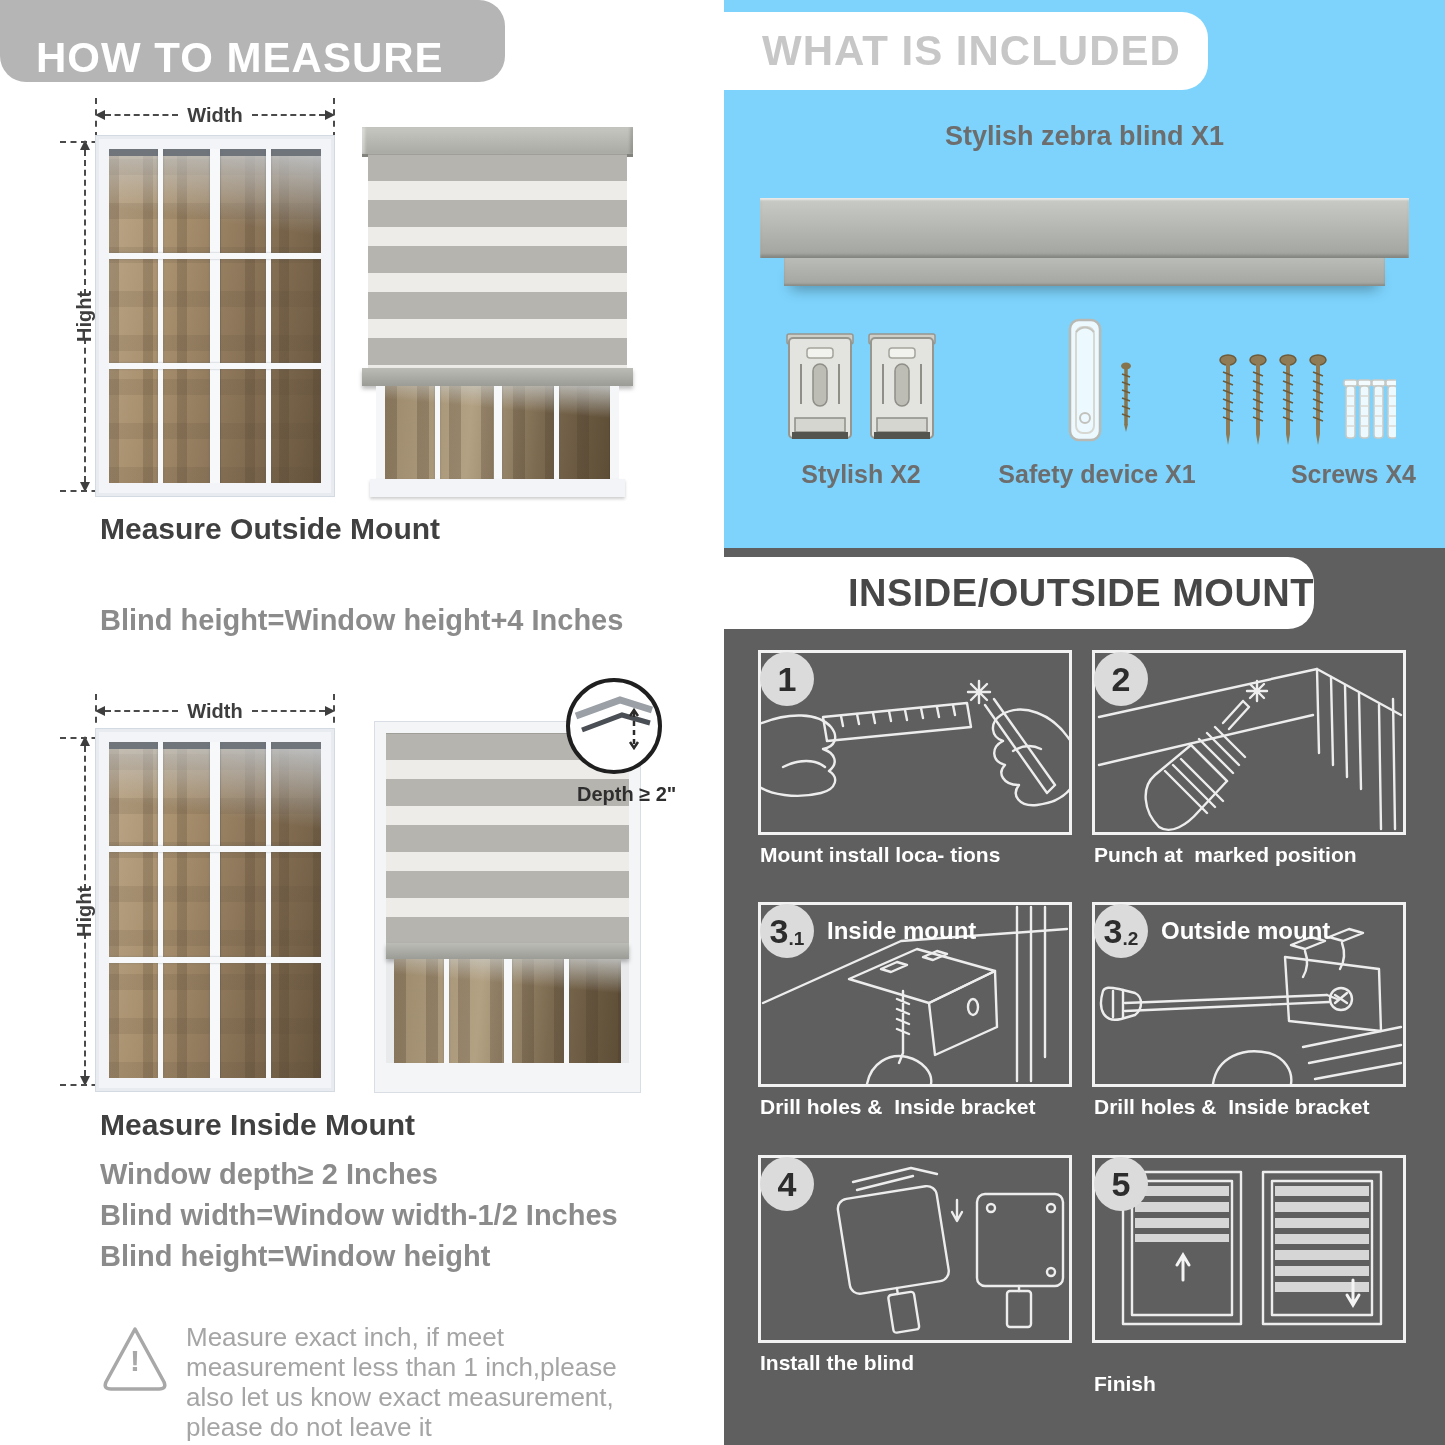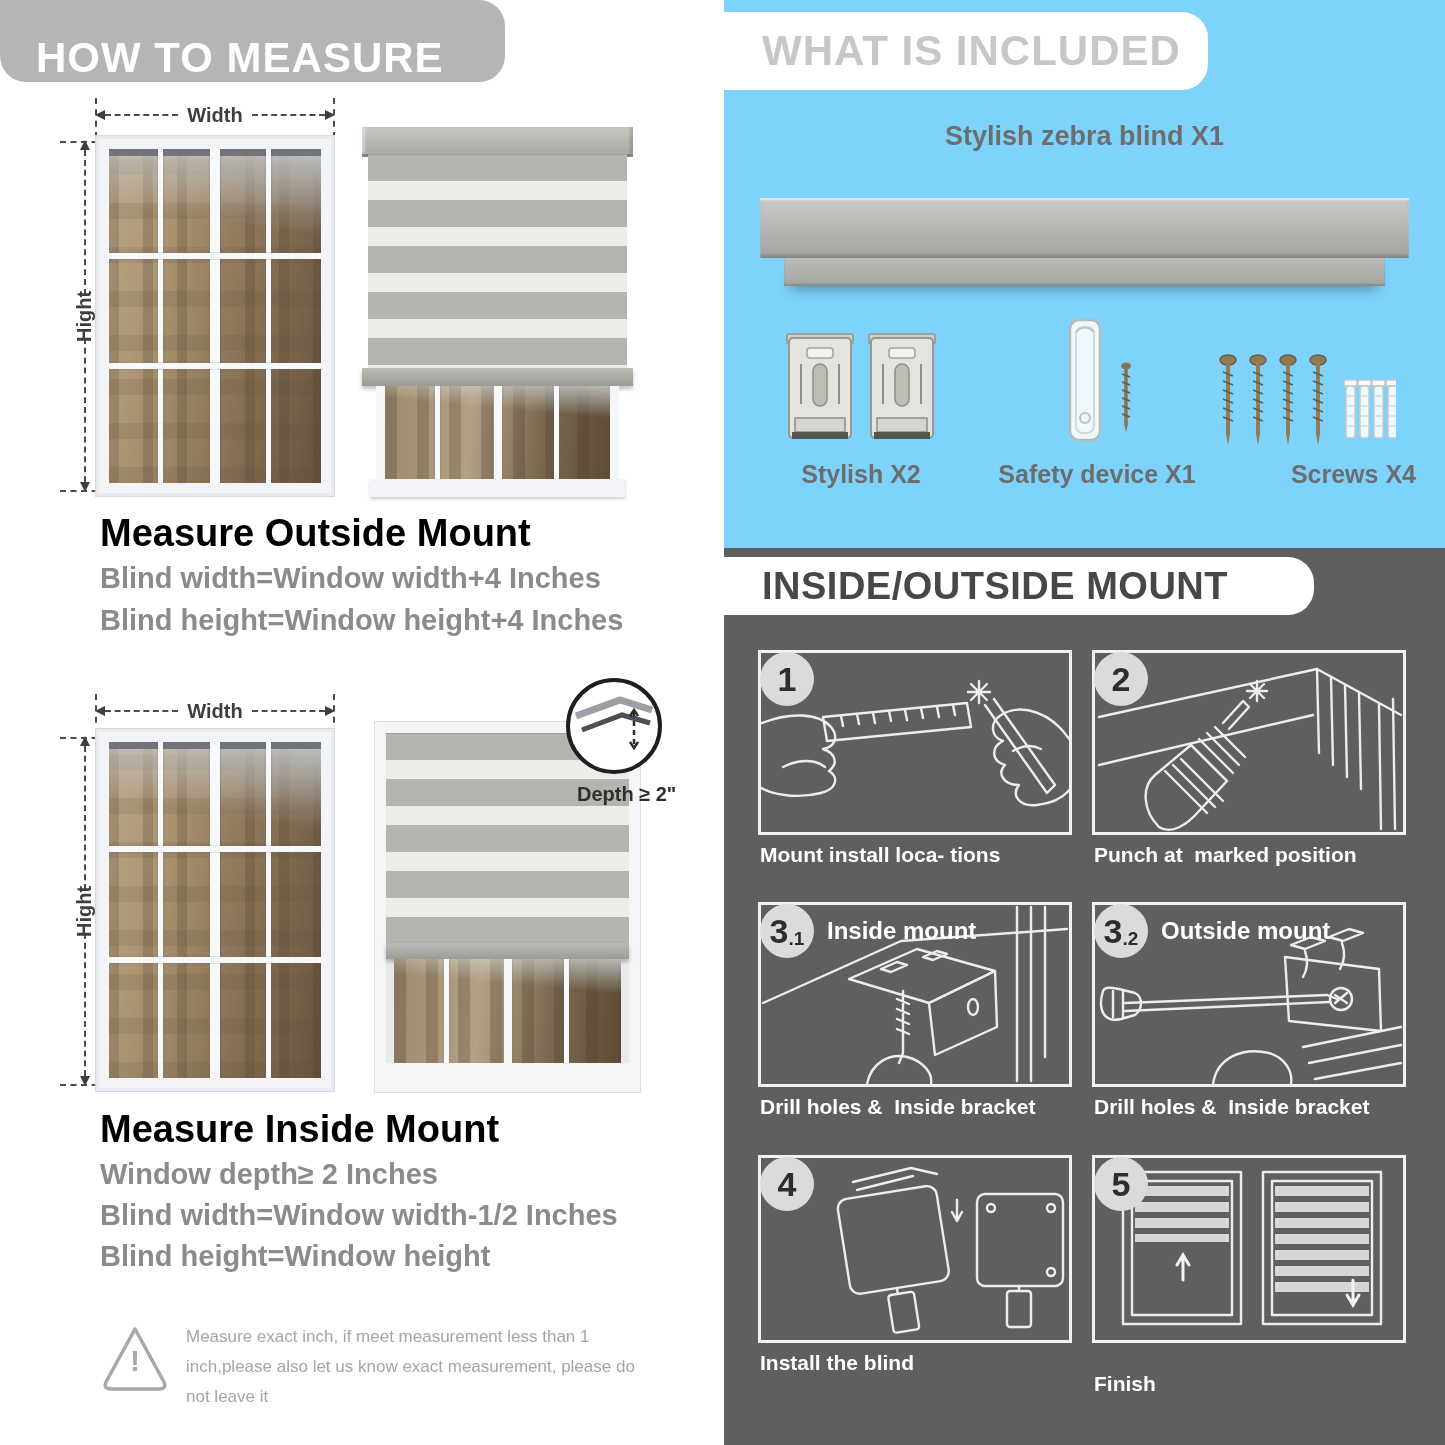--- a/index.html
+++ b/index.html
@@ -9,28 +9,28 @@
 
   
   .hdr-left{left:0;top:8;width:505px;height:82px;background:#b5b5b5;
     border-radius:0 26px 26px 26px;display:flex;align-items:flex-end;}
   .hdr-left span{color:#ffffff;font-weight:bold;font-size:42px;letter-spacing:1px;padding-left:36px;}
   .panel-top{left:724px;top:0;width:721px;height:548px;background:#7dd3fc;}
   .panel-bottom{left:724px;top:548px;width:721px;height:897px;background:#5f5f5f;}
   .hdr-included{left:0;top:12px;width:484px;height:78px;background:#ffffff;
     border-radius:0 26px 26px 0;display:flex;align-items:center;}
   .hdr-included span{color:#c7c7c7;font-weight:bold;font-size:42px;letter-spacing:1px;padding-left:38px;}
-  .hdr-mount{left:0;top:9px;width:590px;height:58px;background:#ffffff;
-    border-radius:0 26px 26px 0;display:flex;align-items:center;}
+  .hdr-mount{left:0;top:9px;width:590px;height:72px;background:#ffffff;
+    border-radius:0 26px 26px 0;display:flex;align-items:center;justify-content:flex-end;}
   .hdr-mount span{color:#474747;font-weight:bold;font-size:38px;letter-spacing:.5px;padding-left:38px;}
 
   
-  .sec-title{font-weight:bold;font-size:38px;color:#000000;}
+  .sec-title{font-weight:bold;font-size:30px;color:#404040;}
   .sec-line{font-weight:bold;font-size:29px;color:#8b8b8b;}
-  .warn-text{font-size:17px;font-weight:500;color:#a5a5a5;line-height:30px;width:460px;}
+  .warn-text{font-size:26px;font-weight:500;color:#a5a5a5;line-height:30px;width:460px;}
 
   
   .dim-w{display:flex;align-items:center;color:#3e3e3e;font-weight:bold;font-size:20px;height:22px;}
   .dim-w .dash{flex:1;border-top:2px dashed #4a4a4a;height:0;}
   .dim-w .lbl{padding:0 9px;white-space:nowrap;}
   .ah-l{width:0;height:0;border-top:5px solid transparent;border-bottom:5px solid transparent;border-right:10px solid #3e3e3e;}
   .ah-r{width:0;height:0;border-top:5px solid transparent;border-bottom:5px solid transparent;border-left:10px solid #3e3e3e;}
   .dim-v{display:flex;flex-direction:column;align-items:center;color:#3e3e3e;font-weight:bold;font-size:20px;width:22px;}
   .dim-v .dashv{flex:1;border-left:2px dashed #4a4a4a;width:0;}
   .dim-v .lblv{transform:rotate(-90deg);white-space:nowrap;padding:10px 0;}
@@ -133,21 +133,20 @@
     <div class="abs bottomrail" style="left:0;top:241px;width:271px;height:18px;"></div>
     <div class="abs glass photo-low" style="left:14px;top:259px;width:243px;height:96px;border-left:9px solid #f4f6f8;border-right:9px solid #f4f6f8;box-sizing:border-box;">
       <div class="mull" style="left:calc(50% - 4px);top:0;width:8px;height:100%;"></div>
       <div class="mull" style="left:22%;top:0;width:5px;height:100%;"></div>
       <div class="mull" style="left:75%;top:0;width:5px;height:100%;"></div>
     </div>
     <div class="abs" style="left:8px;top:352px;width:255px;height:18px;background:#f2f4f7;box-shadow:0 2px 3px rgba(0,0,0,.2);"></div>
   </div>
 
   <div class="abs sec-title" style="left:100px;top:512px;">Measure Outside Mount</div>
-  <div class="abs sec-line" style="left:100px;top:562px;">Blind width=Window width+4 Inches</div>
   <div class="abs sec-line" style="left:100px;top:604px;">Blind height=Window height+4 Inches</div>
 
   <div class="abs dim-w" style="left:95px;top:700px;width:240px;">
     <div class="ah-l"></div>
     <div class="dash"></div>
     <span class="lbl">Width</span>
     <div class="dash"></div>
     <div class="ah-r"></div>
   </div>
   <div class="abs tick-v" style="left:95px;top:694px;height:40px;"></div>

